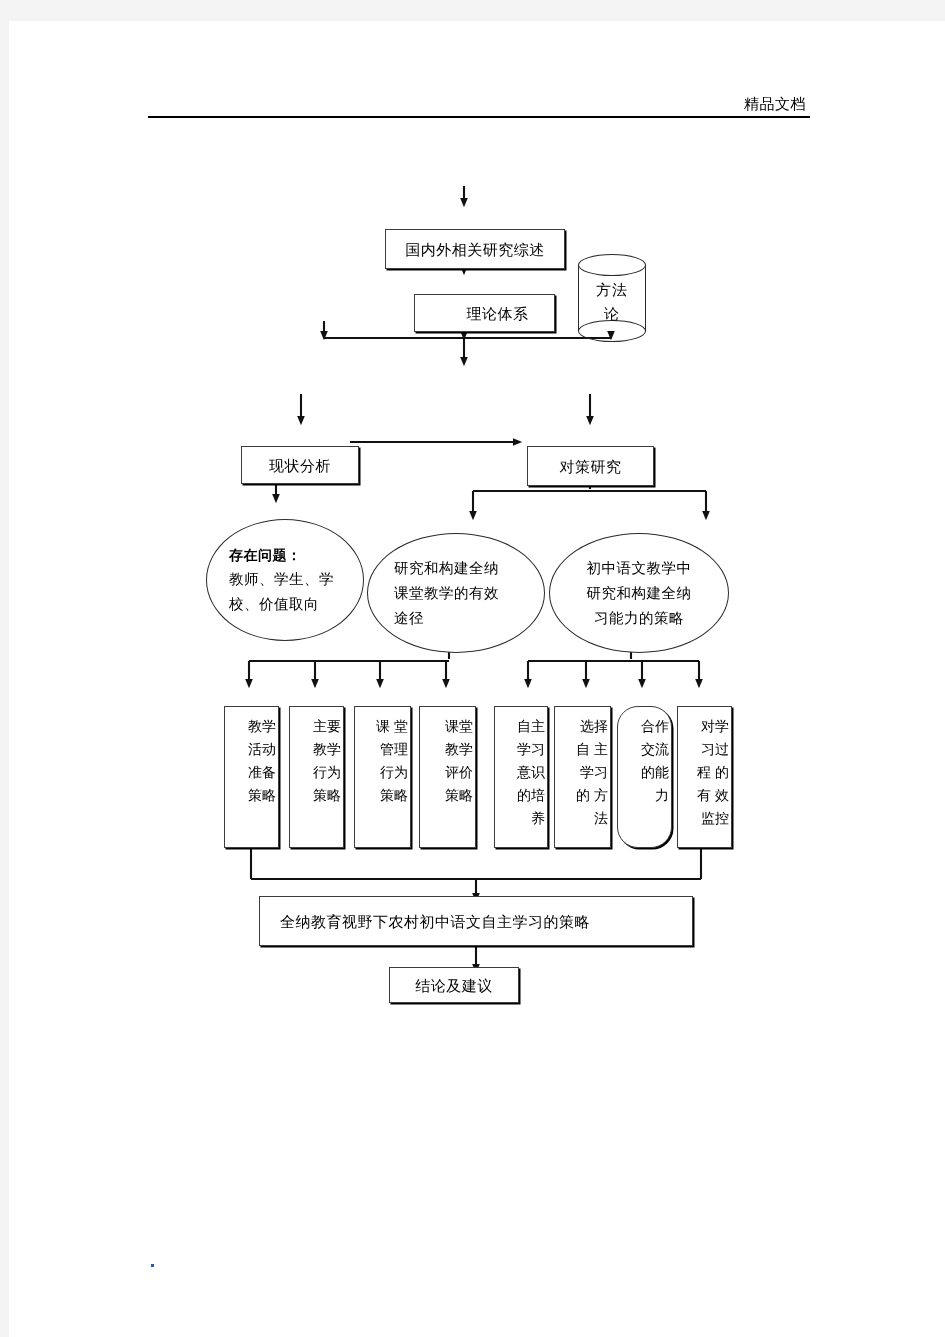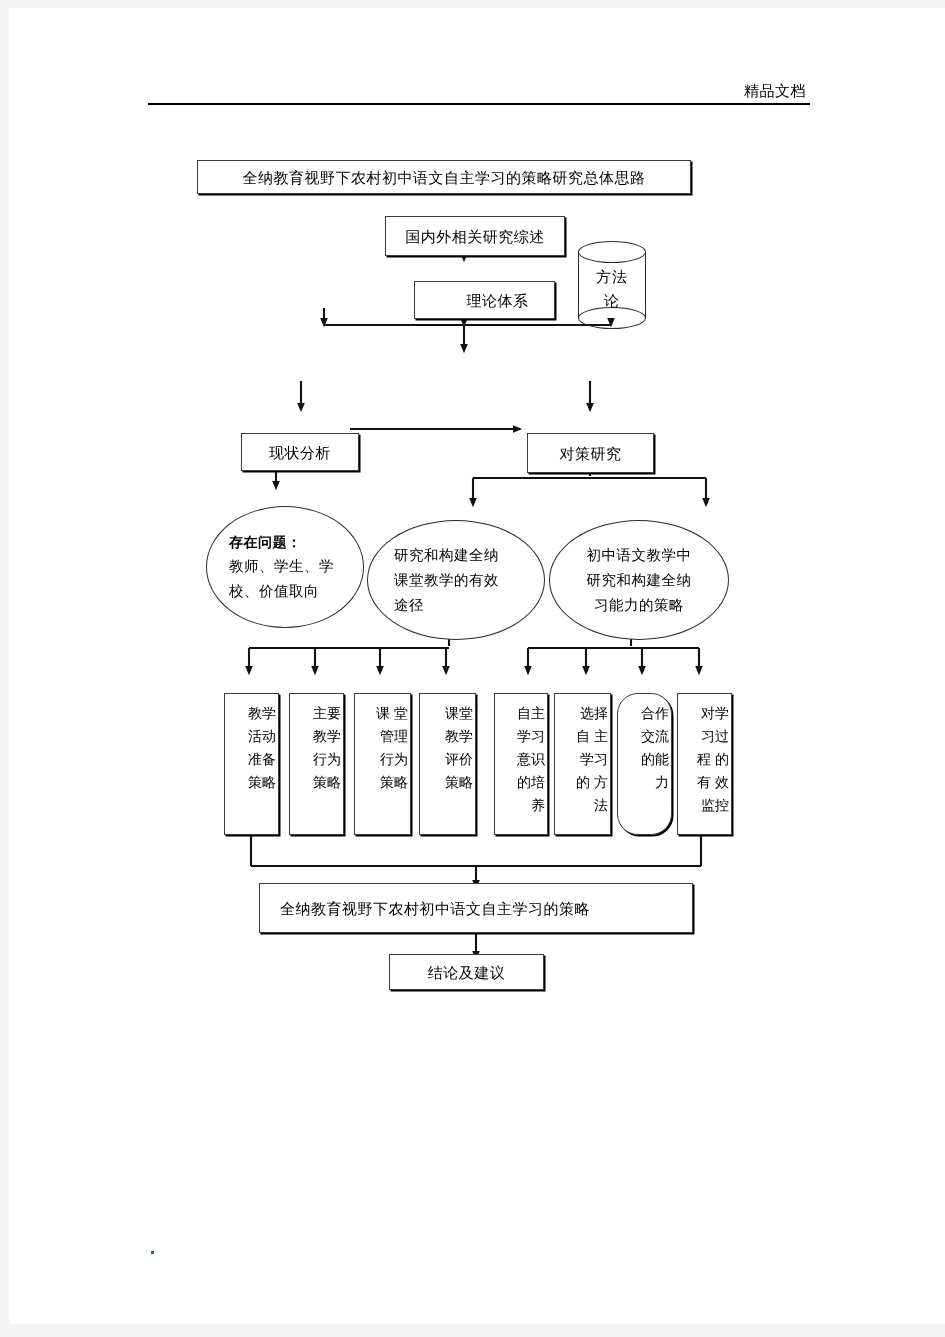--- a/index.html
+++ b/index.html
@@ -8,21 +8,21 @@
     background: #f4f4f4;
   }
   body {
     width: 945px;
     height: 1337px;
     font-family: "Liberation Sans", "DejaVu Sans", sans-serif;
   }
   #page {
     position: absolute;
     left: 9px;
-    top: 8px;
+    top: 21px;
     width: 936px;
     height: 1316px;
     background: #ffffff;
     overflow: hidden;
   }
   
   #header-rule {
     position: absolute;
     left: 139px;
     top: 95px;
@@ -225,23 +225,20 @@
 
       <line x1="242" y1="827" x2="242" y2="858"></line>
       <line x1="692" y1="827" x2="692" y2="858"></line>
       <line x1="242" y1="858" x2="692" y2="858"></line>
       <line x1="467" y1="858" x2="467" y2="877" marker-end="url(#ah)"></line>
 
       <line x1="467" y1="925" x2="467" y2="948" marker-end="url(#ah)"></line>
     </g>
   </svg>
 
-  <div class="node rect label" style="left:188px; top:152px; width:494px; height:34px;">
-    <span>全纳教育视野下农村初中语文自主学习的策略研究总体思路</span>
-  </div>
 
   <div class="node rect label" style="left:376px; top:208px; width:180px; height:40px;">
     <span>国内外相关研究综述</span>
   </div>
 
 
   <div class="cyl" style="left:569px; top:233px; width:68px; height:88px;">
     <div class="body"></div>
     <div class="bot"></div>
     <div class="top"></div>
@@ -354,19 +351,19 @@
       <div>程 的</div>
       <div>有 效</div>
       <div>监控</div>
     </div>
   </div>
 
   <div class="node rect label" style="left:250px; top:875px; width:434px; height:50px; justify-content:flex-start;text-align:center;">
     <span style="padding-left:14px;">全纳教育视野下农村初中语文自主学习的策略</span>
   </div>
 
-  <div class="node rect label" style="left:380px; top:946px; width:155px; height:36px;">
+  <div class="node rect label" style="left:380px; top:946px; width:130px; height:36px;">
     <span>结论及建议</span>
   </div>
 
   <div id="speck"></div>
 
 </div>
 
 </body></html>

